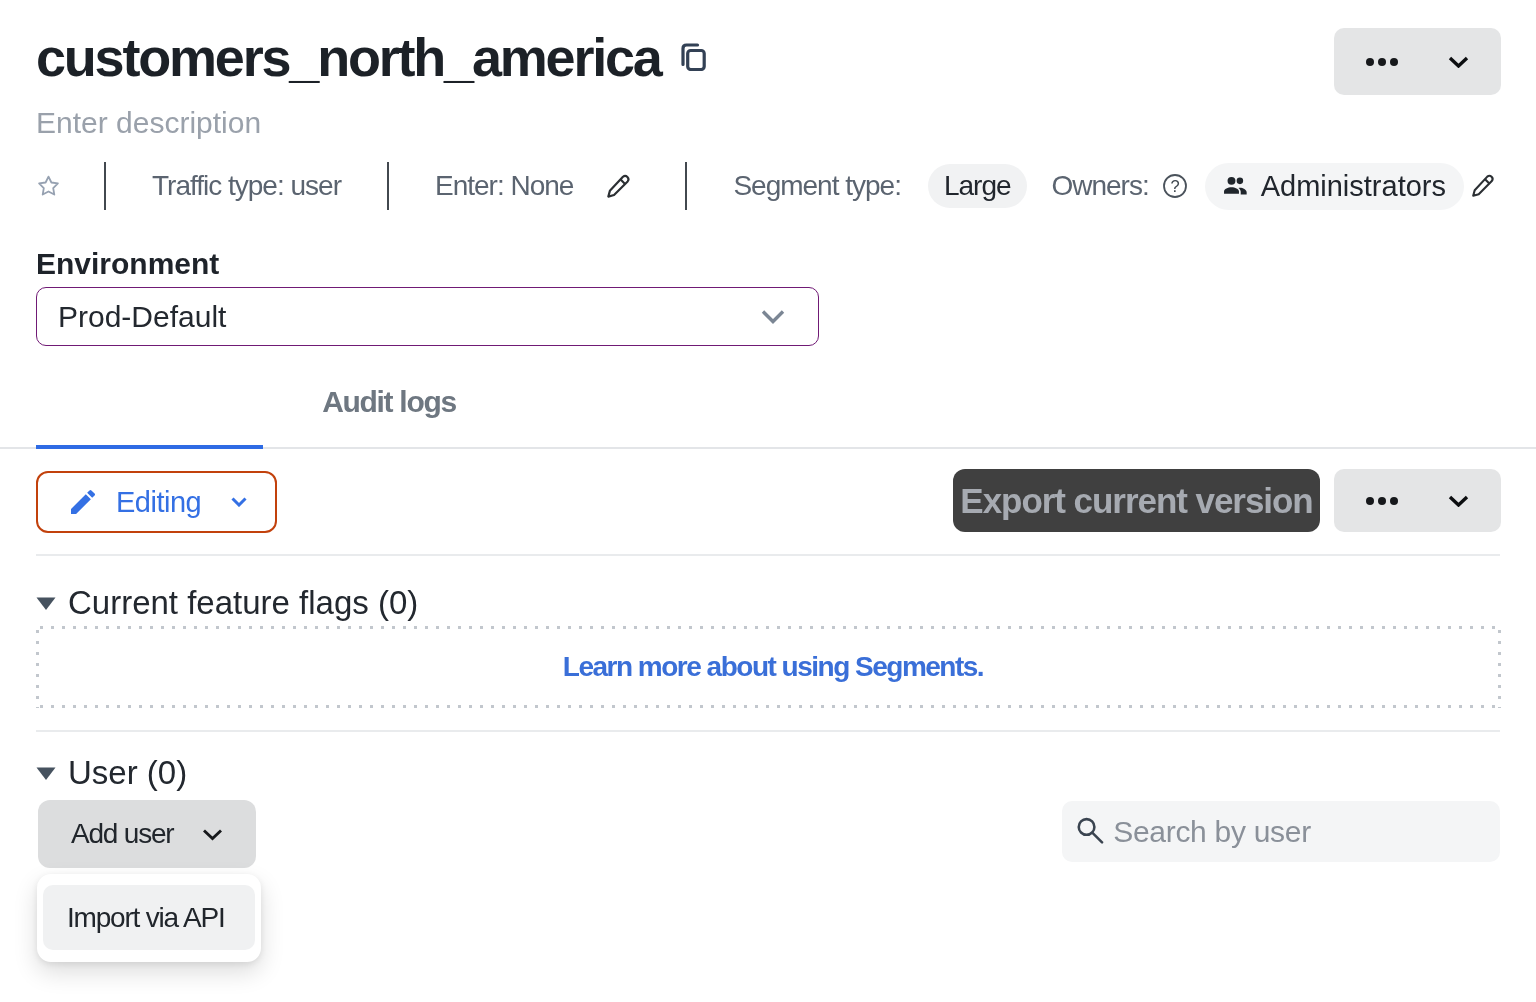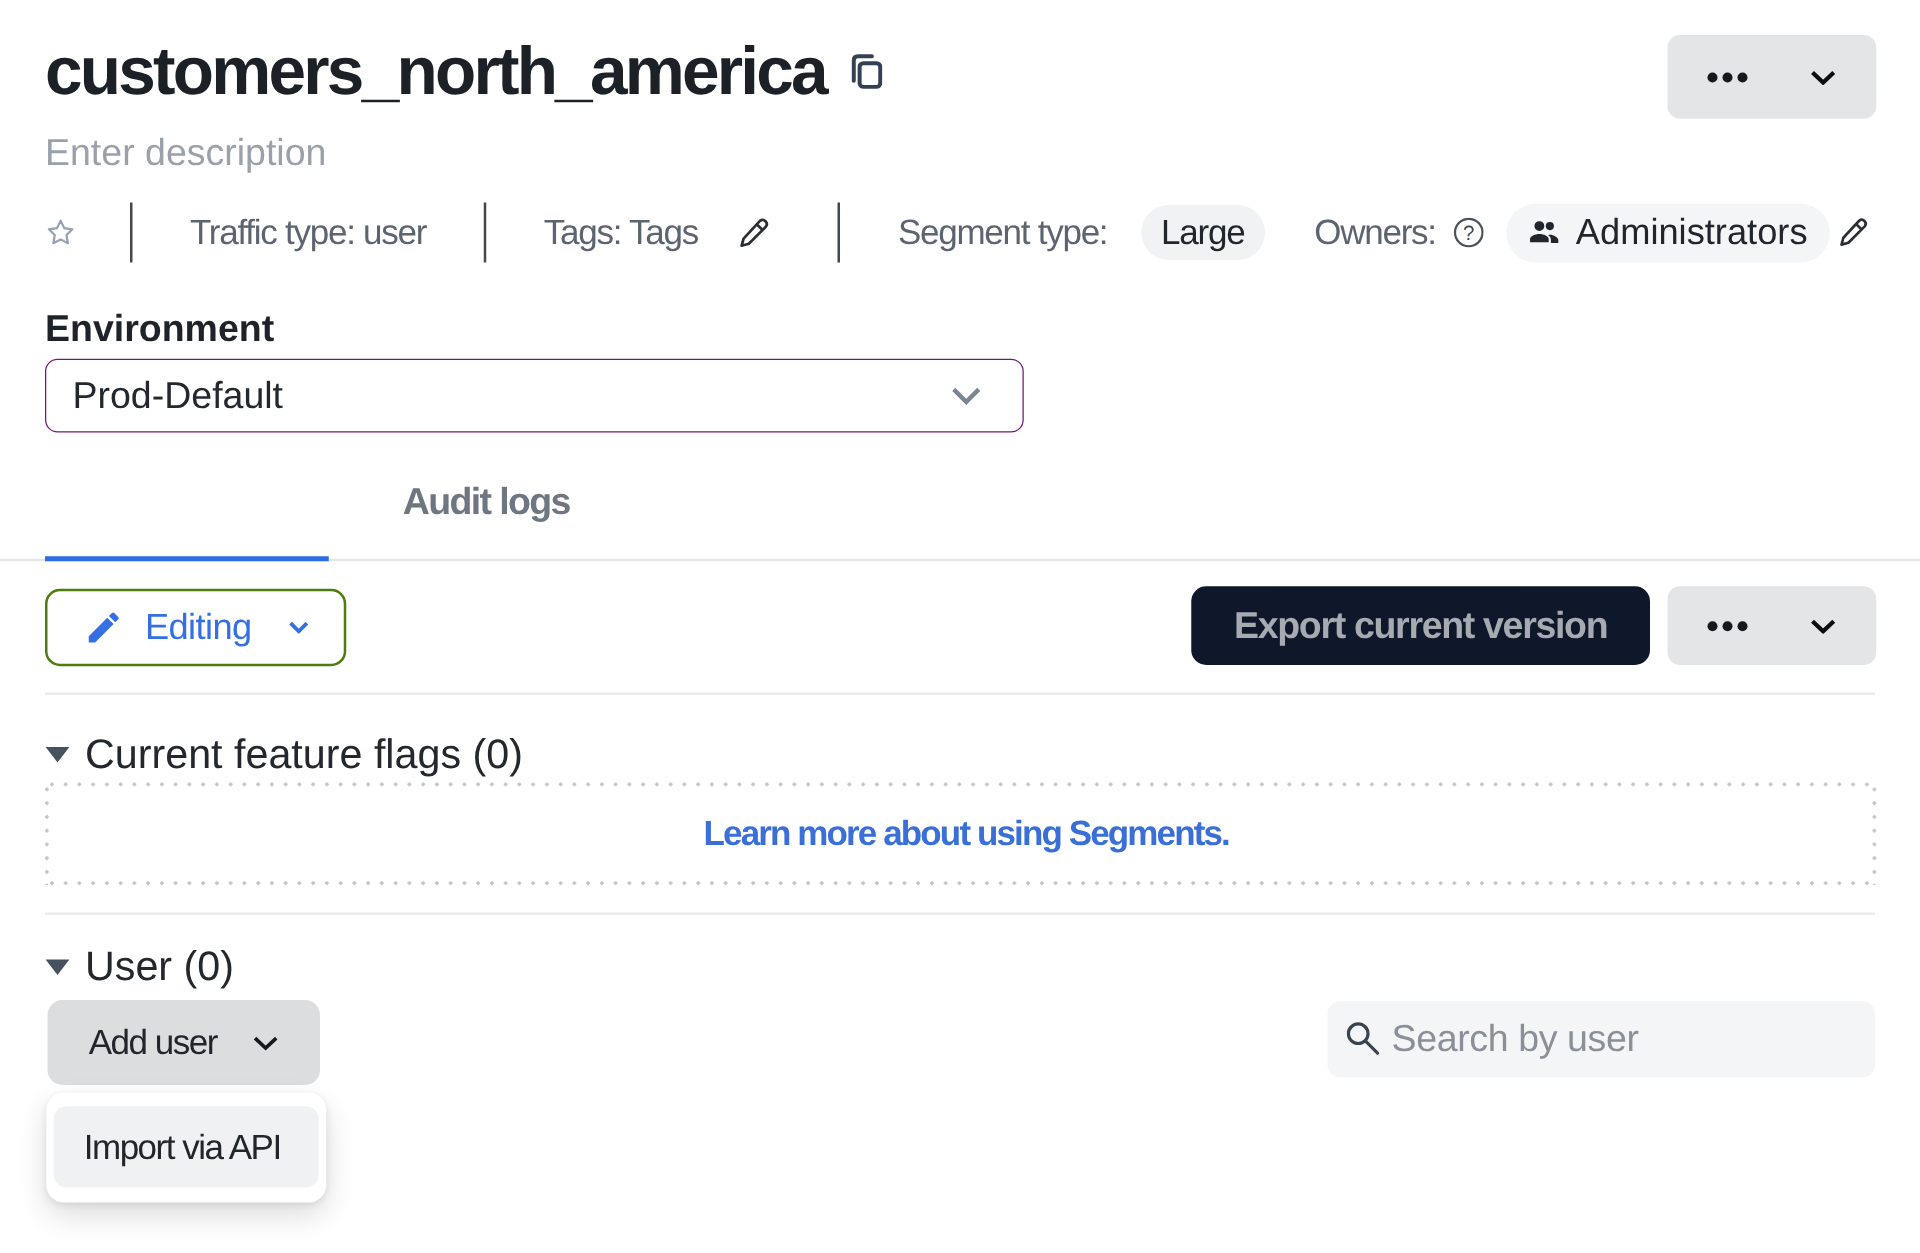--- a/index.html
+++ b/index.html
@@ -24,22 +24,22 @@
 .select { left:36px; top:287px; width:783px; height:59px; border:1px solid #701a75; border-radius:10px; display:flex; align-items:center; padding:0 21px; font-size:30px; color:#23282f; }
 
 
 .tab { position:absolute; top:387px; font-size:30px; font-weight:bold; letter-spacing:-1.3px; line-height:1; }
 .tab.active { left:36px; width:227px; text-align:center; color:#20252c; }
 .tab.inactive { left:315px; width:148px; text-align:center; color:#6e7781; }
 .tabline { left:0; top:447px; width:1536px; height:2px; background:#e3e5e8; }
 .tabline-blue { left:36px; top:445px; width:227px; height:4px; background:#2e6be4; }
 
 
-.btn-edit { left:36px; top:471px; width:241px; height:62px; border:2px solid #4d7c0f; border-radius:12px; display:flex; align-items:center; padding-left:29px; color:#3470e4; font-size:29px; letter-spacing:-0.5px; }
-.btn-export { left:953px; top:469px; width:367px; height:63px; background:#0f172a; border-radius:12px; display:flex; align-items:center; justify-content:center; font-size:30px; font-weight:bold; letter-spacing:-1.05px; color:#a6aab1; }
+.btn-edit { left:36px; top:471px; width:241px; height:62px; border:2px solid #c2410c; border-radius:12px; display:flex; align-items:center; padding-left:29px; color:#3470e4; font-size:29px; letter-spacing:-0.5px; }
+.btn-export { left:953px; top:469px; width:367px; height:63px; background:#404040; border-radius:12px; display:flex; align-items:center; justify-content:center; font-size:35px; font-weight:bold; letter-spacing:-1.05px; color:#a6aab1; }
 .btn-dots { width:167px; height:63px; background:#e4e5e6; border-radius:10px; display:flex; align-items:center; justify-content:space-between; padding:0 32px; }
 .dots3 { display:flex; gap:4px; }
 .dots3 span { width:8px; height:8px; border-radius:50%; background:#16181b; }
 .divider { left:36px; height:2px; background:#e9ebed; width:1464px; }
 
 
 .sect-head { display:flex; align-items:center; gap:12px; font-size:33px; color:#23282f; }
 .dotted-box { left:36px; top:626px; width:1465px; height:82px;
   background-image:
     radial-gradient(circle, #c2c7cd 1.45px, rgba(0,0,0,0) 1.6px),
@@ -75,21 +75,21 @@
 
   <div class="abs desc">Enter description</div>
 
   <div class="abs meta">
     <svg width="25" height="24" viewBox="0 0 24 24" fill="none" stroke="#96a1b1" stroke-width="1.8" stroke-linejoin="round">
       <path d="M12 2.6l2.9 5.9 6.5.95-4.7 4.6 1.1 6.5L12 17.5l-5.8 3.05 1.1-6.5-4.7-4.6 6.5-.95z"></path>
     </svg>
     <div class="meta-sep" style="margin-left:23px;"></div>
     <div class="meta-text">Traffic type: user</div>
     <div class="meta-sep"></div>
-    <div class="meta-text">Tags: Tags</div>
+    <div class="meta-text">Enter: None</div>
     <svg style="margin-left:12px" width="27" height="27" viewBox="0 0 26 26" fill="none" stroke="#2b2f33" stroke-width="2.1" stroke-linejoin="round">
       <path d="M17.3 3.6a3.2 3.2 0 0 1 4.5 4.5L8.7 21.2 3.2 22.7 4.7 17.2Z"></path>
       <path d="M14.8 6.1l4.5 4.5"></path>
     </svg>
     <div class="meta-sep" style="margin-left:33px;"></div>
     <div class="meta-text">Segment type:</div>
     <div class="pill" style="margin-left:7px;">Large</div>
 
     <div class="meta-right">
       <div class="meta-text">Owners:</div>

